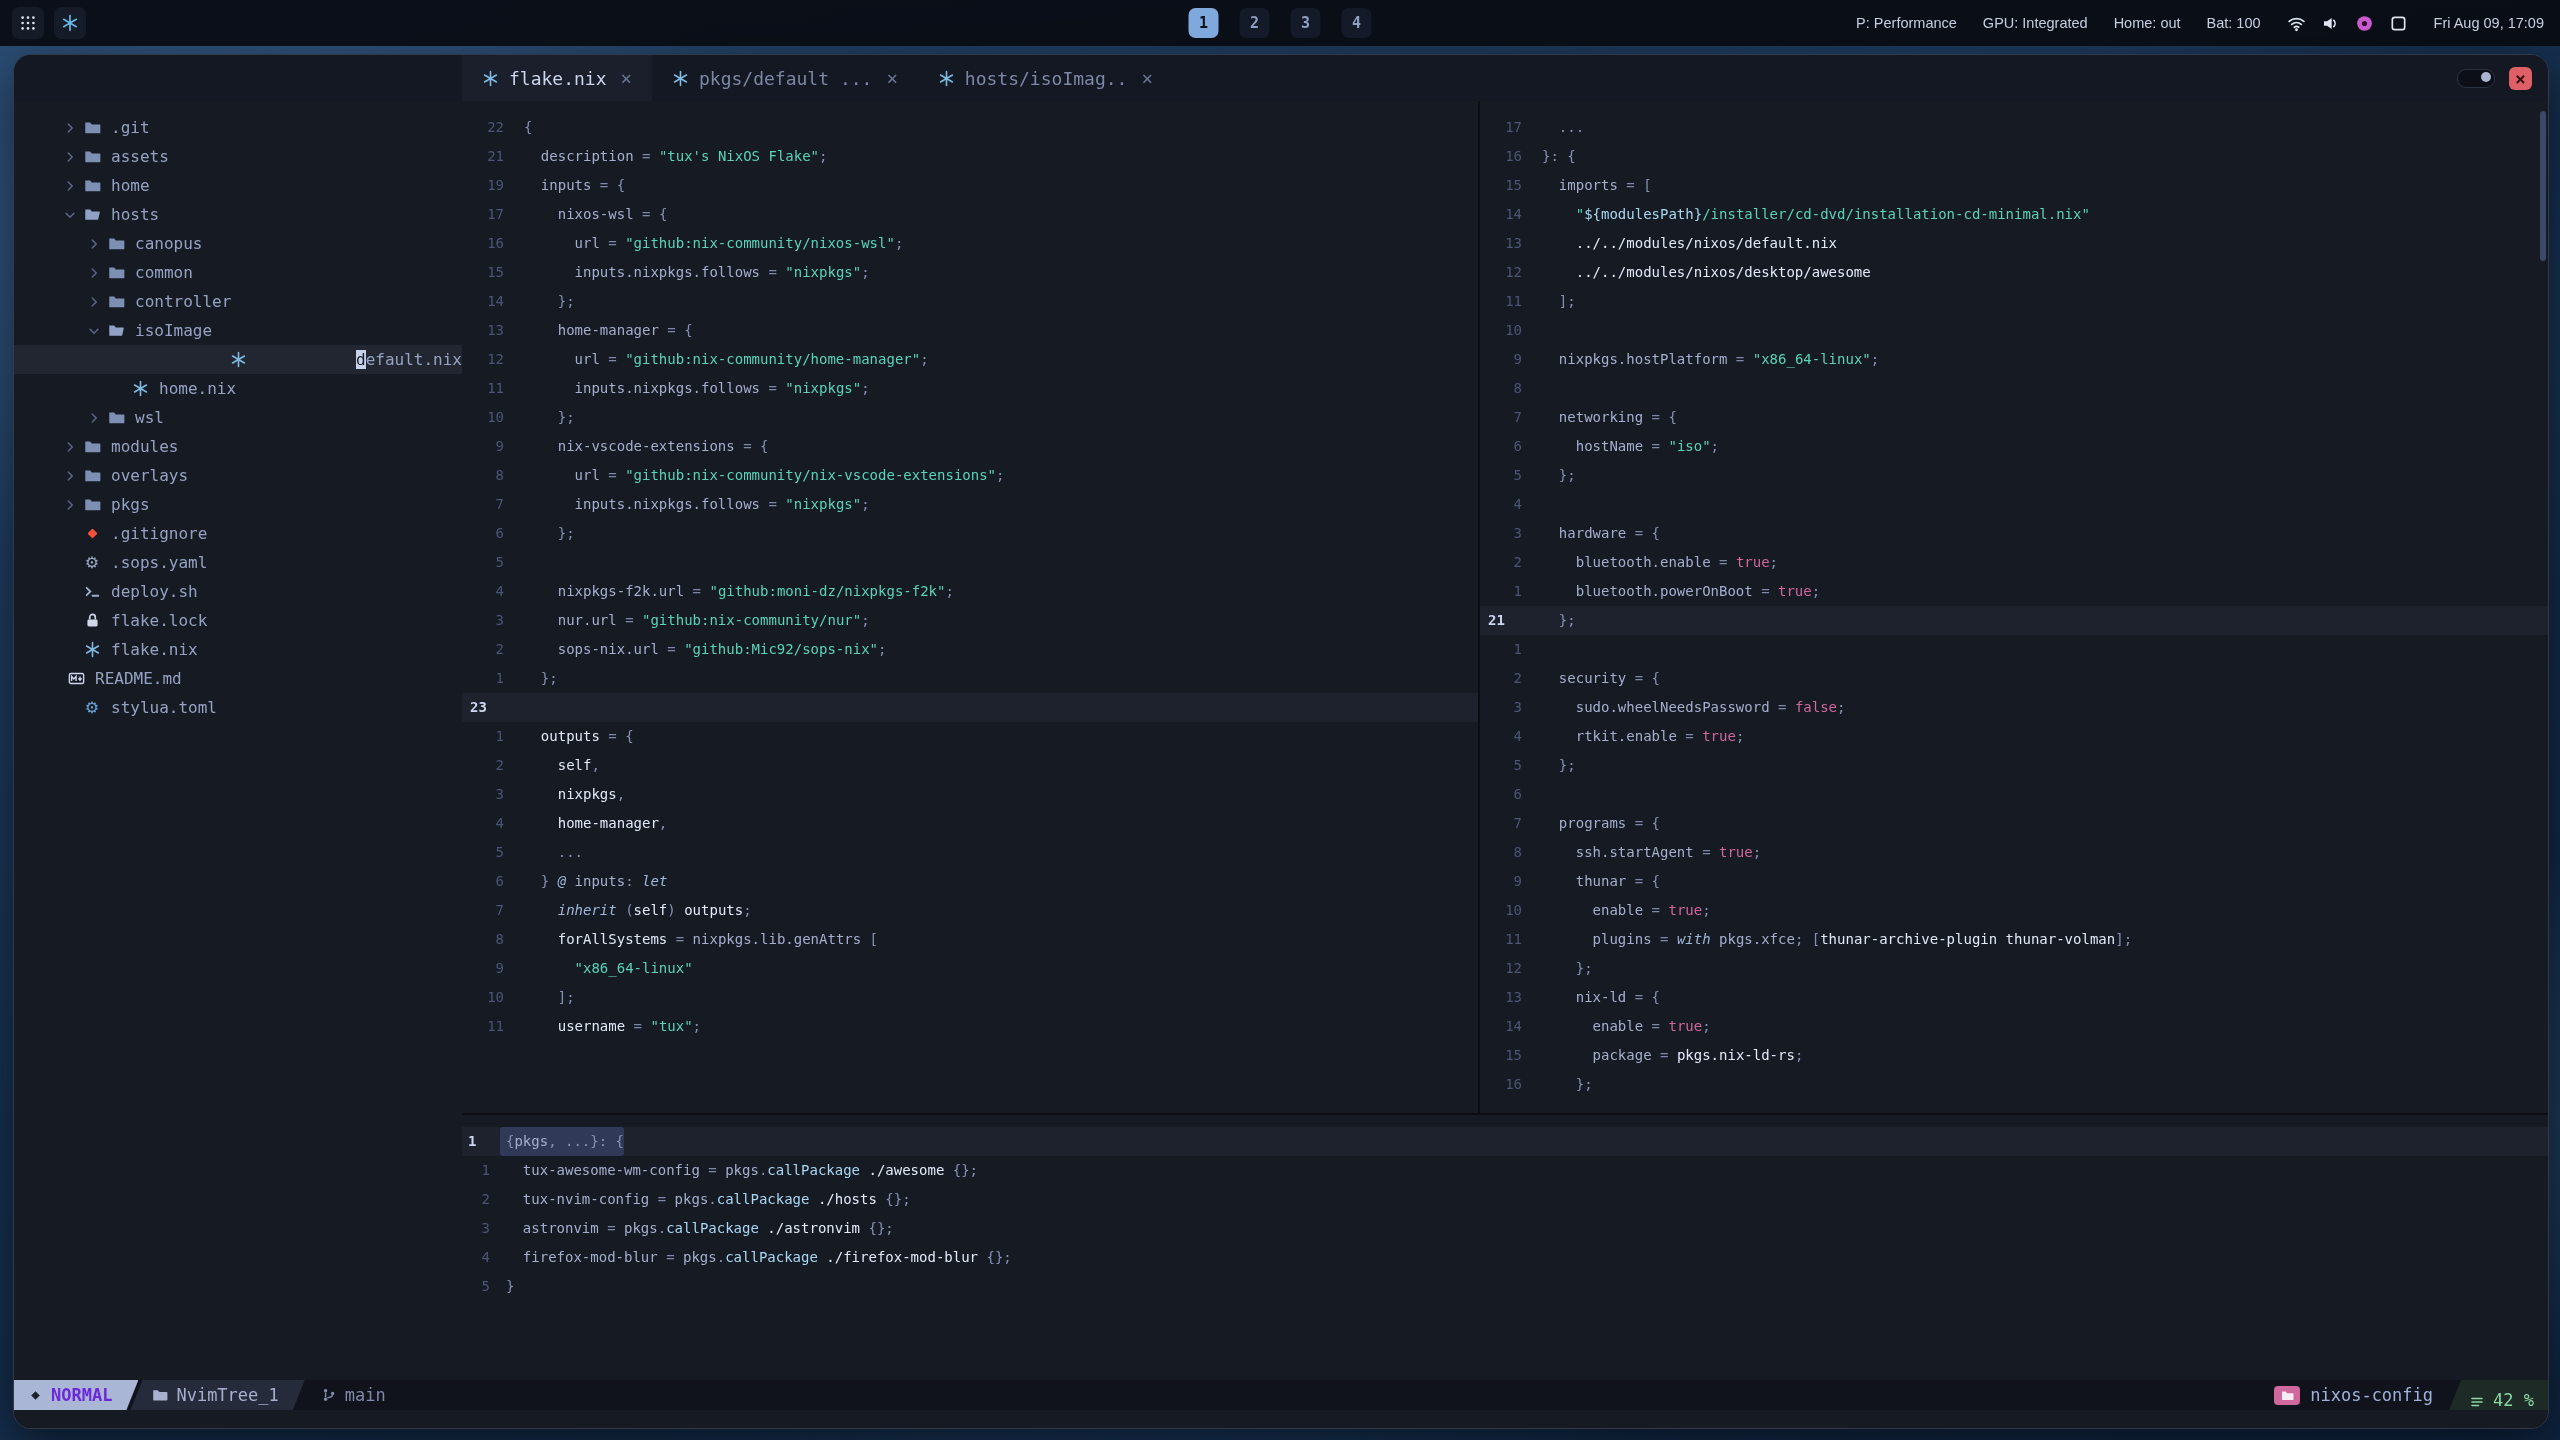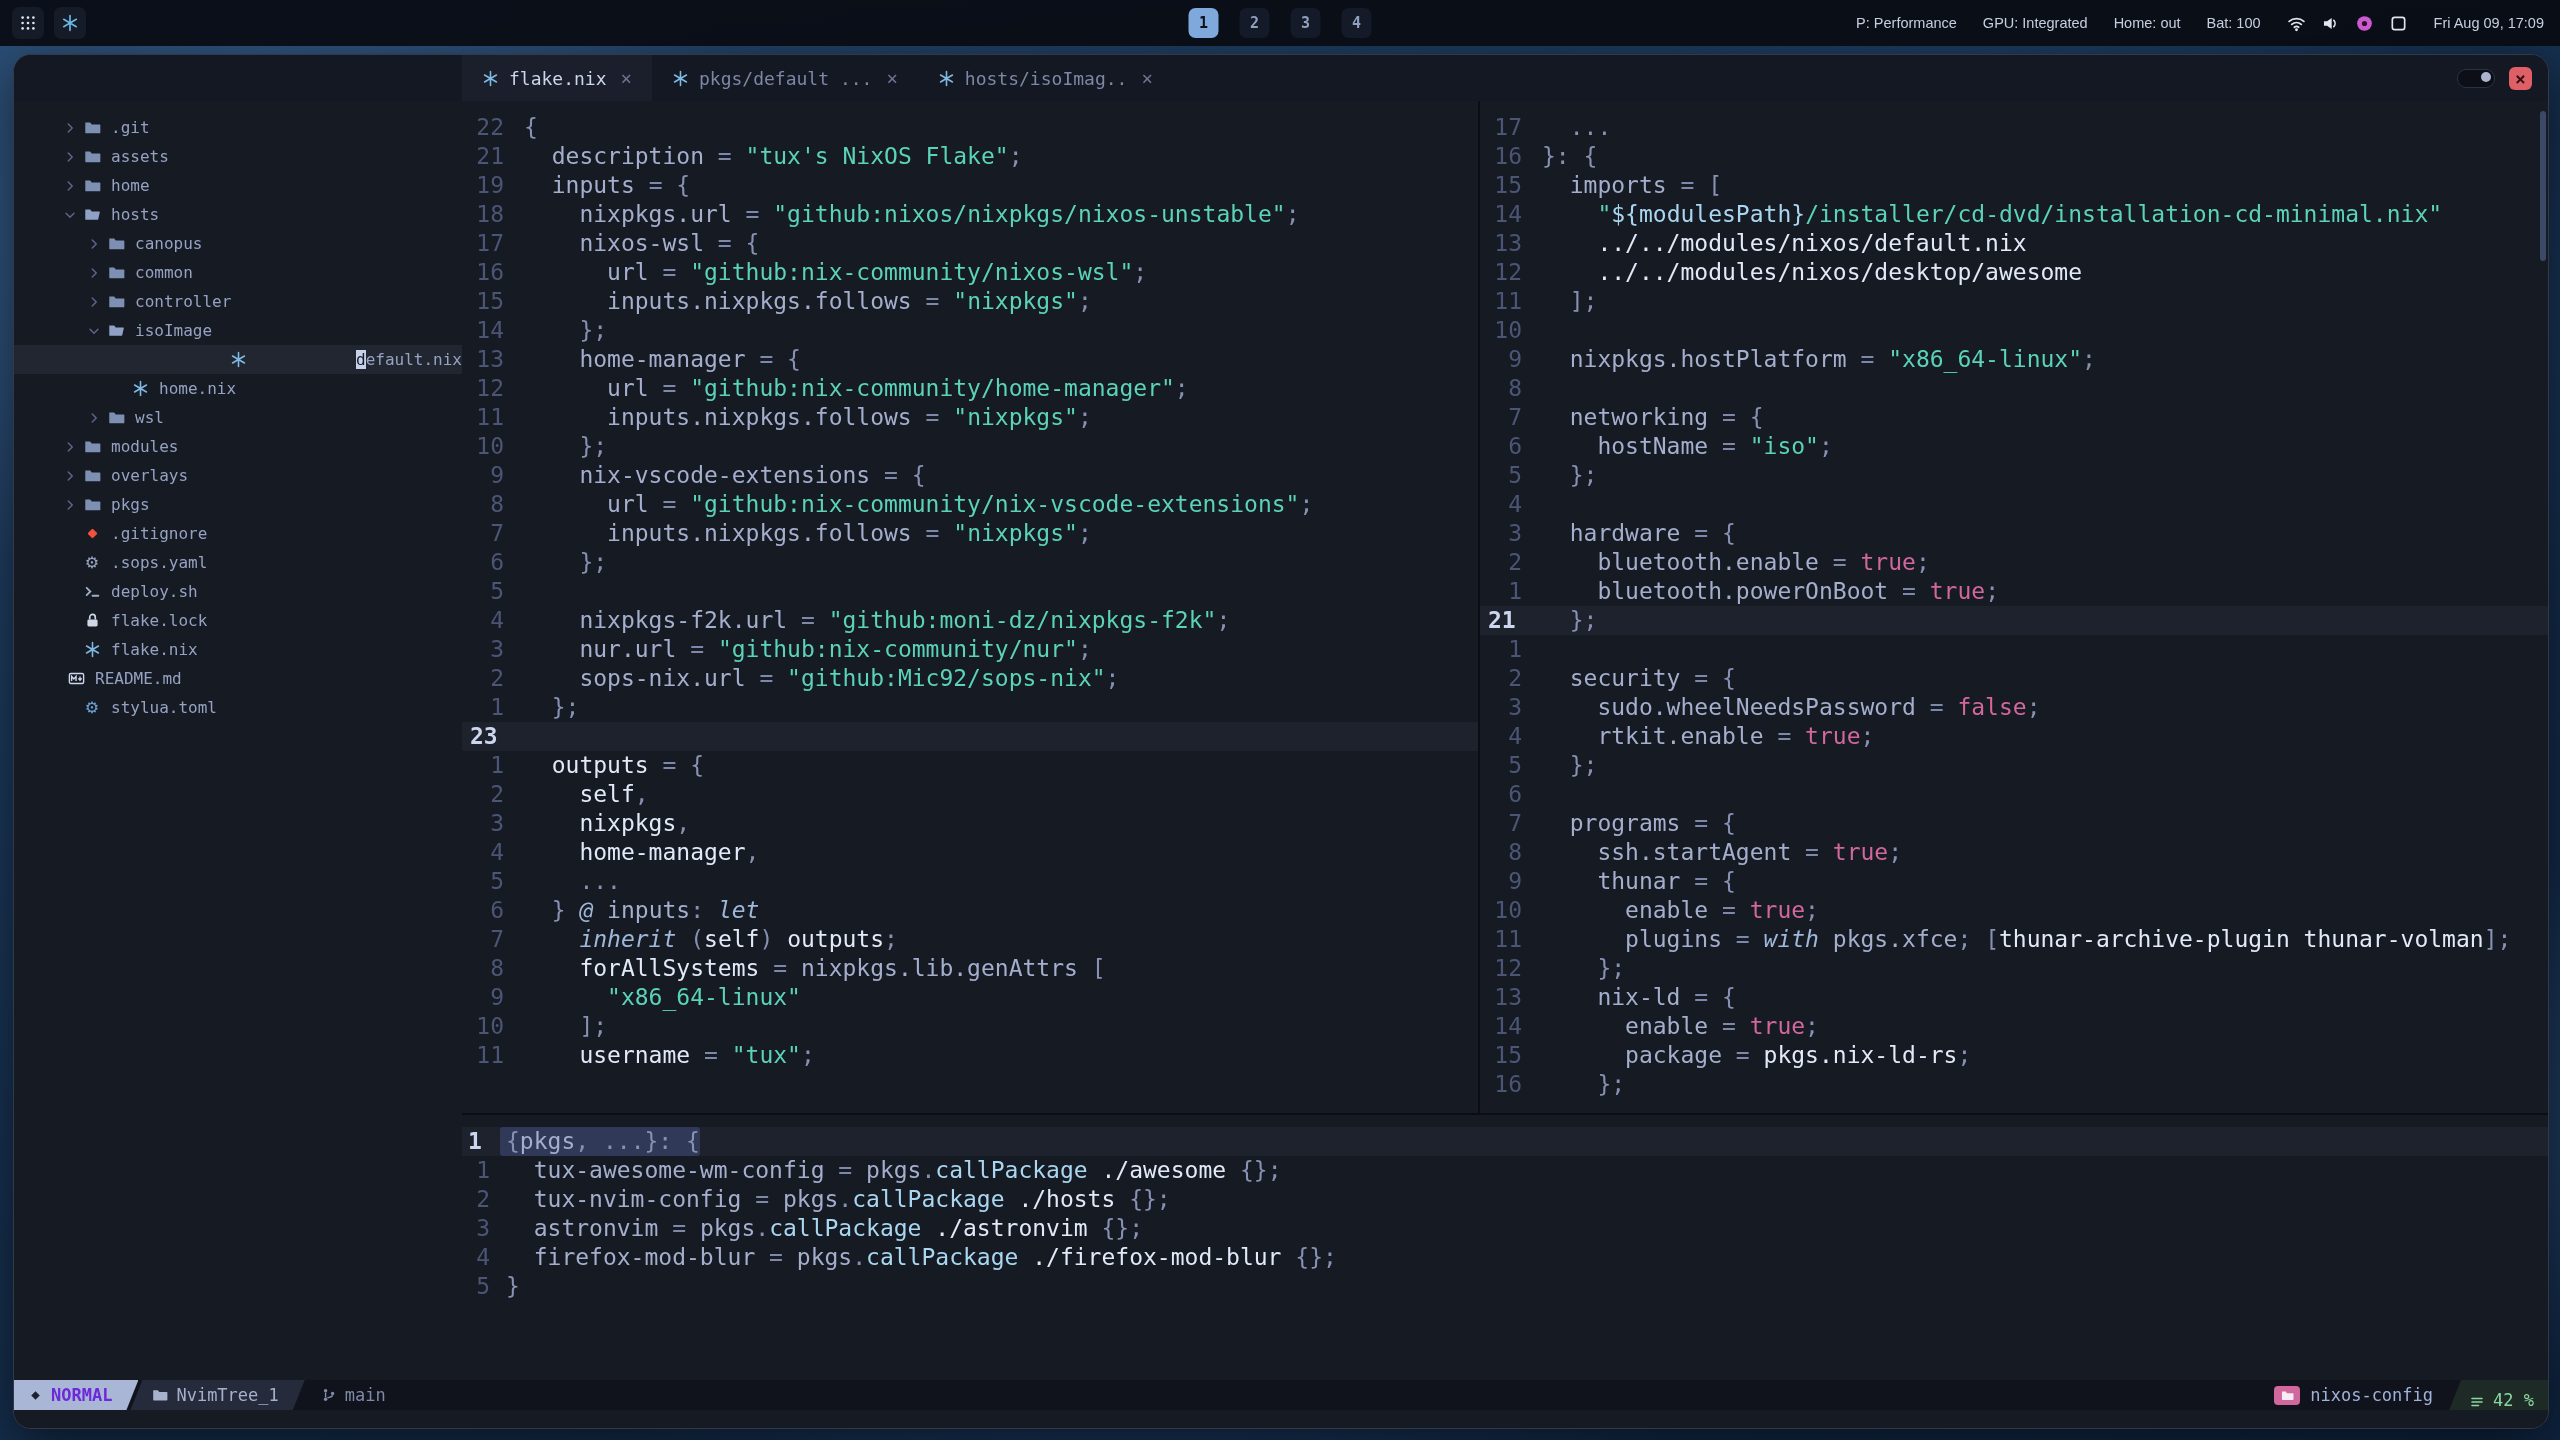--- a/index.html
+++ b/index.html
@@ -54,21 +54,21 @@
   .tree-row{height:29px;display:flex;align-items:center;}
   .tree-row.cursor-line{background:rgba(180,195,230,.07);justify-content:space-between;}
   .chev{width:24px;height:14px;display:flex;align-items:center;justify-content:center;flex:none;}
   .chev svg{width:14px;height:14px;}
   .ticon{width:20px;height:18px;margin-right:9px;flex:none;display:flex;align-items:center;justify-content:center;}
   .ticon svg{width:17px;height:17px;}
   .ticon .glyph{font-size:16px;}
   .block-cursor{background:#c6d1ea;color:#171b26;}
 
   
-  .pane{position:absolute;box-sizing:border-box;padding-top:12px;font-size:23px;color:#a6accd;}
+  .pane{position:absolute;box-sizing:border-box;padding-top:12px;font-size:14px;color:#a6accd;}
   #pane-flake{left:448px;width:1016px;top:0;height:1012px;overflow:hidden;}
   .vsep{position:absolute;left:1464px;top:0;height:1012px;width:2px;background:#0b0d13;}
   #pane-iso{left:1466px;right:0;top:0;height:1012px;overflow:hidden;}
   .hsep{position:absolute;left:448px;right:0;top:1012px;height:2px;background:#0b0d13;}
   #pane-pkgs{left:448px;right:0;top:1014px;bottom:0;overflow:hidden;}
   .cl{display:flex;height:29px;line-height:29px;}
   .cl.cur{background:rgba(190,205,240,.05);}
   .ln{flex:none;width:56px;padding-right:14px;box-sizing:border-box;text-align:right;color:#4b5575;}
   .ln.cur-n{text-align:left;padding-left:8px;color:#ccd6ee;font-weight:bold;}
   #pane-pkgs .ln{width:38px;padding-right:10px;}
@@ -475,24 +475,20 @@
         </div>
         <div class="cl">
           <span class="ln">21</span>
           <span class="code"><span class="tk-i">  description</span><span class="tk-o"> = </span><span class="tk-s">"tux's NixOS Flake"</span><span class="tk-p">;</span></span>
         </div>
         <div class="cl">
           <span class="ln">19</span>
           <span class="code"><span class="tk-i">  inputs</span><span class="tk-o"> = </span><span class="tk-p">{</span></span>
         </div>
         <div class="cl">
-          <span class="ln">18</span>
-          <span class="code"><span class="tk-i">    nixpkgs.url</span><span class="tk-o"> = </span><span class="tk-s">"github:nixos/nixpkgs/nixos-unstable"</span><span class="tk-p">;</span></span>
-        </div>
-        <div class="cl">
           <span class="ln">17</span>
           <span class="code"><span class="tk-i">    nixos-wsl</span><span class="tk-o"> = </span><span class="tk-p">{</span></span>
         </div>
         <div class="cl">
           <span class="ln">16</span>
           <span class="code"><span class="tk-i">      url</span><span class="tk-o"> = </span><span class="tk-s">"github:nix-community/nixos-wsl"</span><span class="tk-p">;</span></span>
         </div>
         <div class="cl">
           <span class="ln">15</span>
           <span class="code"><span class="tk-i">      inputs.nixpkgs.follows</span><span class="tk-o"> = </span><span class="tk-s">"nixpkgs"</span><span class="tk-p">;</span></span>

